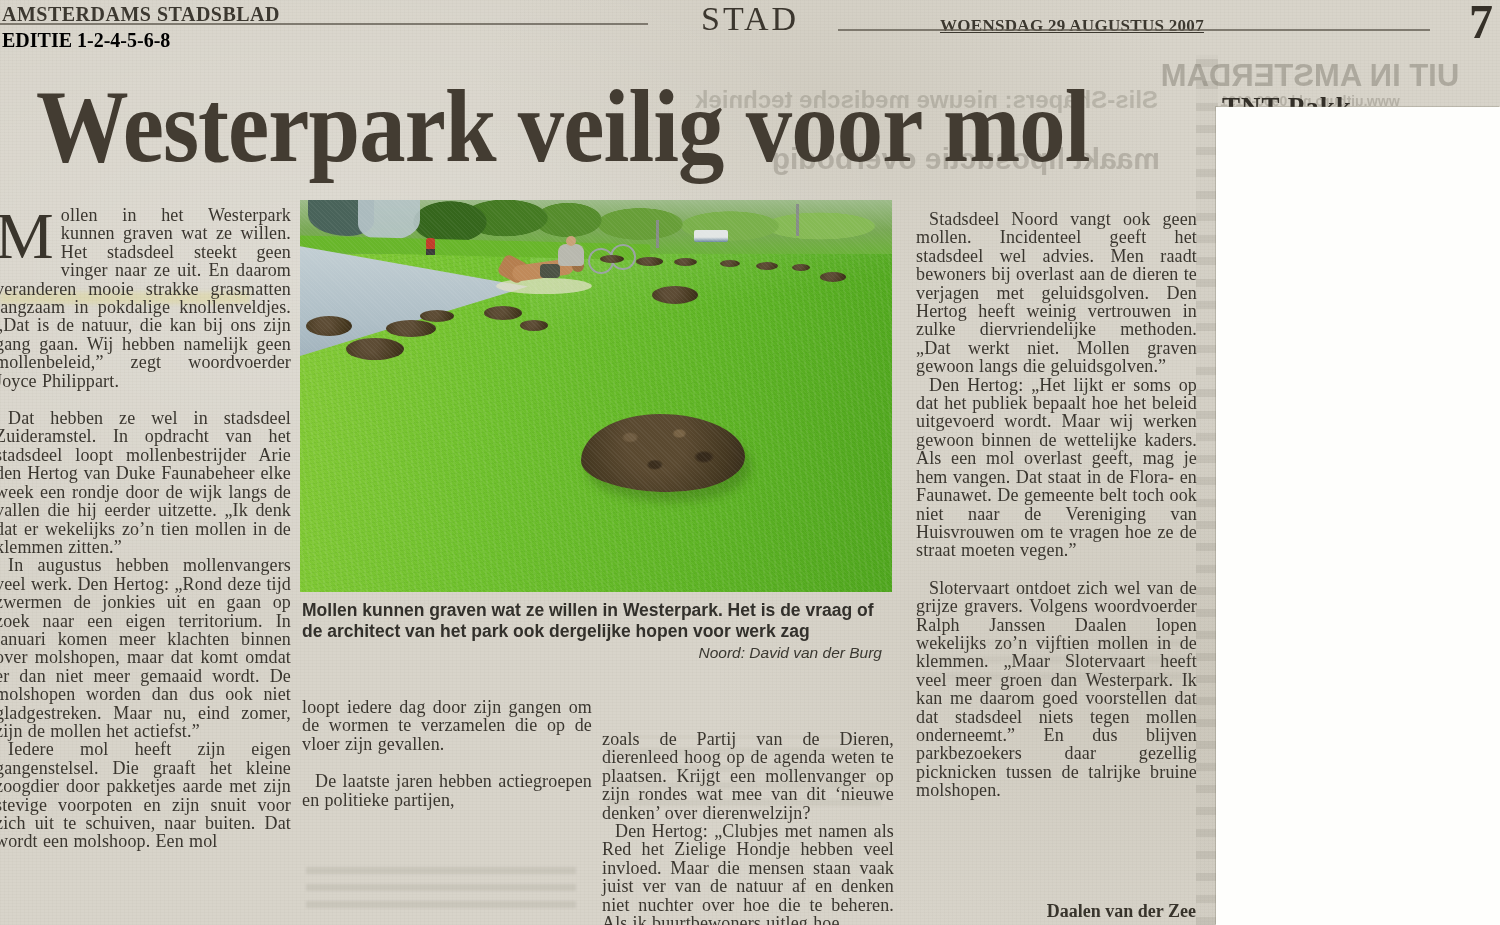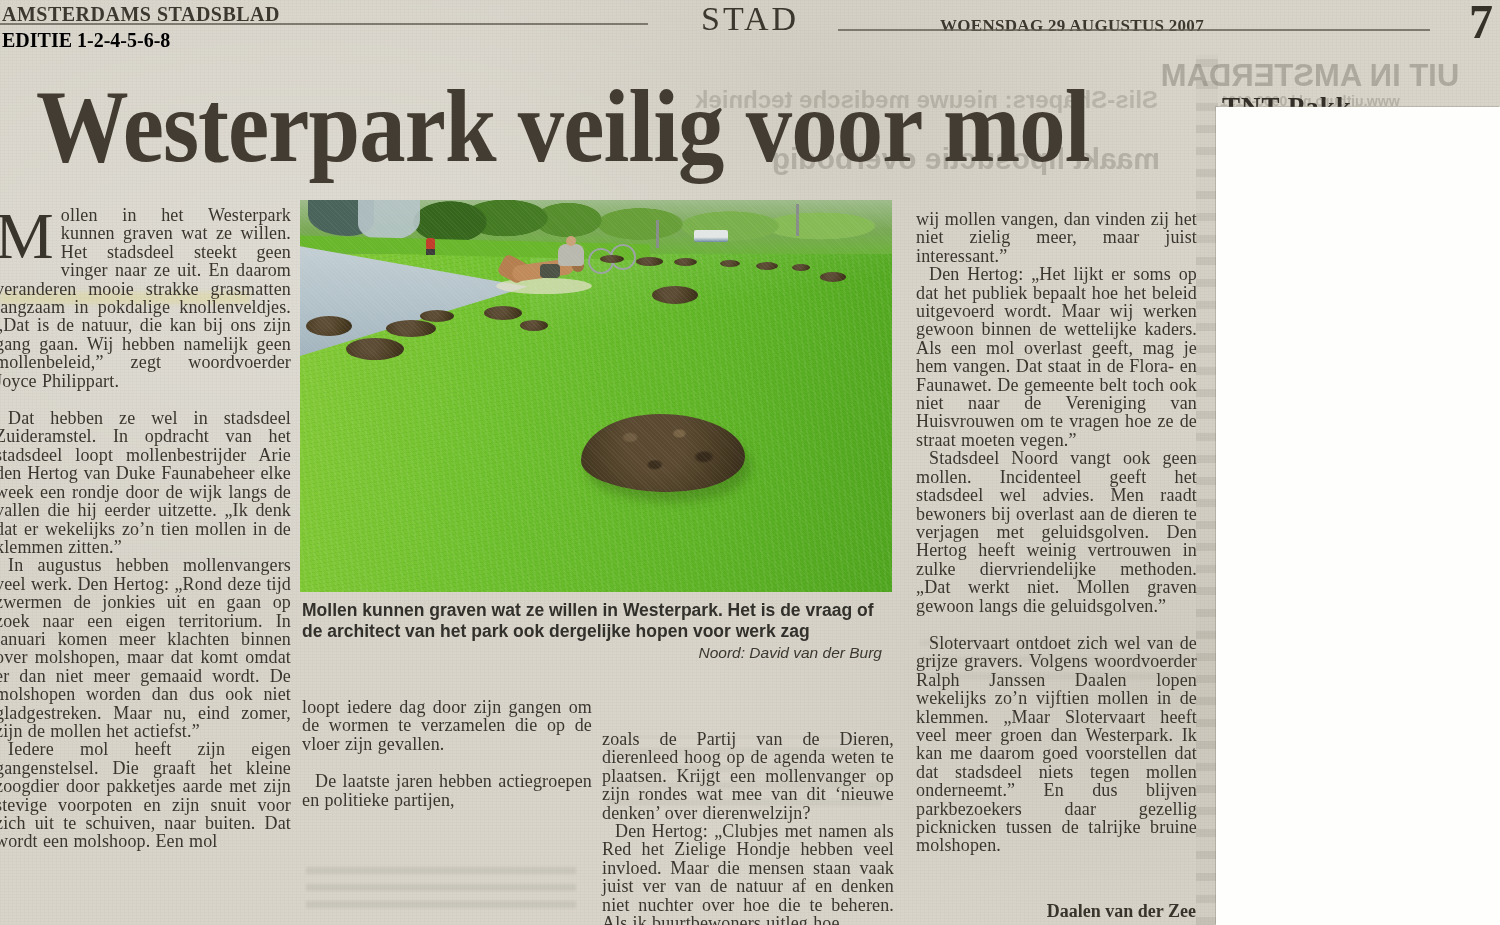--- a/index.html
+++ b/index.html
@@ -13,21 +13,21 @@
       radial-gradient(500px 300px at 55% 10%, rgba(150,142,120,.10), transparent 70%),
       #d8d4ca;
     font-family:"Liberation Serif", serif;
     color:#3a362f;
   }
   .abs{position:absolute;}
   
   .paper-name{left:2px;top:3px;font-size:20px;font-weight:bold;letter-spacing:.5px;color:#3c3830;}
   .edition{left:2px;top:29px;font-size:20px;font-weight:bold;color:#000000;}
   .section{left:0;right:0;top:0;text-align:center;font-size:34px;letter-spacing:3px;color:#3c372f;}
-  .date{left:940px;top:16px;width:455px;text-align:left;font-size:17px;font-weight:600;color:#3c382f;letter-spacing:.3px;}
+  .date{left:940px;top:16px;width:455px;text-align:left;font-size:17px;font-weight:600;color:#3c382f;letter-spacing:.3px;text-decoration:underline;}
   .pageno{left:1469px;top:-6px;font-size:48px;font-weight:bold;color:#353028;}
   .rule{background:#615c52;height:2px;opacity:.75;}
   .rule-l{left:0;top:23px;width:648px;}
   .rule-r{left:838px;top:29px;width:592px;}
   
   .bleed{transform:scaleX(-1);color:rgba(112,108,96,.38);font-family:"Liberation Sans",sans-serif;
          font-weight:bold;white-space:nowrap;filter:blur(.6px);}
   .bleed-banner{left:1125px;top:58px;width:370px;font-size:31px;text-align:center;color:rgba(116,112,100,.42);}
   .bleed-banner2{left:1160px;top:93px;width:300px;font-size:14px;text-align:center;color:rgba(120,116,104,.35);}
   .bleed-h1{left:828px;top:86px;width:330px;font-size:24px;color:rgba(116,112,100,.30);}
@@ -186,22 +186,21 @@
   <p>loopt iedere dag door zijn gangen om de wormen te verzamelen die op de vloer zijn gevallen.</p>
   <p class="gap ind">De laatste jaren hebben actiegroepen en politieke partijen,</p>
 </div>
 
 <div class="abs col col3">
   <p>zoals de Partij van de Dieren, dierenleed hoog op de agenda weten te plaatsen. Krijgt een mollenvanger op zijn rondes wat mee van dit ‘nieuwe denken’ over dierenwelzijn?</p>
   <p class="ind">Den Hertog: „Clubjes met namen als Red het Zielige Hondje hebben veel invloed. Maar die mensen staan vaak juist ver van de natuur af en denken niet nuchter over hoe die te beheren. Als ik buurtbewoners uitleg hoe</p>
 </div>
 
 <div class="abs col col4">
-  <p>wij mollen vangen, dan vinden zij het niet zielig meer, maar juist interessant.”</p>
+  <p class="ind">Stadsdeel Noord vangt ook geen mollen. Incidenteel geeft het stadsdeel wel advies. Men raadt bewoners bij overlast aan de dieren te verjagen met geluidsgolven. Den Hertog heeft weinig vertrouwen in zulke diervriendelijke methoden. „Dat werkt niet. Mollen graven gewoon langs die geluidsgolven.”</p>
   <p class="ind">Den Hertog: „Het lijkt er soms op dat het publiek bepaalt hoe het beleid uitgevoerd wordt. Maar wij werken gewoon binnen de wettelijke kaders. Als een mol overlast geeft, mag je hem vangen. Dat staat in de Flora- en Faunawet. De gemeente belt toch ook niet naar de Vereniging van Huisvrouwen om te vragen hoe ze de straat moeten vegen.”</p>
-  <p class="ind">Stadsdeel Noord vangt ook geen mollen. Incidenteel geeft het stadsdeel wel advies. Men raadt bewoners bij overlast aan de dieren te verjagen met geluidsgolven. Den Hertog heeft weinig vertrouwen in zulke diervriendelijke methoden. „Dat werkt niet. Mollen graven gewoon langs die geluidsgolven.”</p>
   <p class="gap ind">Slotervaart ontdoet zich wel van de grijze gravers. Volgens woordvoerder Ralph Janssen Daalen lopen wekelijks zo’n vijftien mollen in de klemmen. „Maar Slotervaart heeft veel meer groen dan Westerpark. Ik kan me daarom goed voorstellen dat dat stadsdeel niets tegen mollen onderneemt.” En dus blijven parkbezoekers daar gezellig picknicken tussen de talrijke bruine molshopen.</p>
 </div>
 <div class="abs byline">Daalen van der Zee</div>
 
 <div class="abs side-strip"></div>
 <div class="abs tnt">TNT Pakk</div>
 <div class="abs white-patch"></div>
 
 </body></html>

